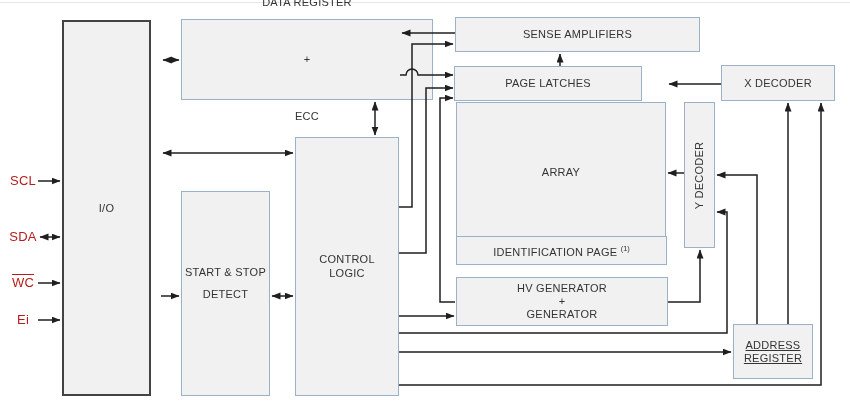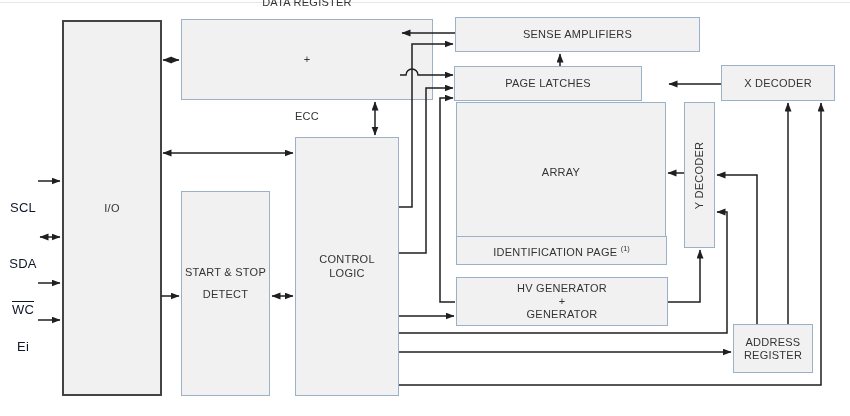--- a/index.html
+++ b/index.html
@@ -18,33 +18,33 @@
   .block.dark{border:2px solid #434343;}
   .block .ln{display:block;}
   .lh14{line-height:14px;}
   .lh22{line-height:22px;}
   .pb10{padding-bottom:2px;}
   .pb22{padding-bottom:22px;}
   .rot{transform:rotate(-90deg);white-space:nowrap;}
   sup{font-size:7.5px;vertical-align:super;letter-spacing:0;}
   .pin-label{
     position:absolute;width:36px;height:16px;line-height:16px;text-align:center;
-    font-size:13px;color:#0f172a;letter-spacing:.2px;margin-top:27px;
+    font-size:13px;color:#b91c1c;letter-spacing:.2px;
   }
   .overline{text-decoration:overline;}
   svg.wires{position:absolute;left:0;top:0;pointer-events:none;}
 </style>
 </head>
 <body>
 
 <div id="canvas">
 
   <div class="top-rule"></div>
 
-  <div class="block dark" style="left:62px;top:20px;width:100px;height:376px;">
+  <div class="block dark" style="left:62px;top:20px;width:89px;height:376px;">
     <span class="ln">I/O</span>
   </div>
 
   <div class="block" style="left:181px;top:19px;width:252px;height:81px;gap:44px;">
     <span class="ln">DATA REGISTER</span>
     <span class="ln">+</span>
     <span class="ln">ECC</span>
   </div>
 
   <div class="block lh22 pb22" style="left:181px;top:191px;width:89px;height:205px;">
@@ -80,21 +80,21 @@
   </div>
 
   <div class="block" style="left:684px;top:102px;width:31px;height:146px;">
     <span class="ln rot">Y DECODER</span>
   </div>
 
   <div class="block" style="left:721px;top:65px;width:114px;height:36px;">
     <span class="ln">X DECODER</span>
   </div>
 
-  <div class="block" style="left:733px;top:324px;width:80px;height:49px;">
+  <div class="block" style="left:733px;top:324px;width:80px;height:55px;text-decoration:underline;">
     <span class="ln">ADDRESS</span>
     <span class="ln">REGISTER</span>
   </div>
 
   <div class="pin-label" style="left:5px;top:173px;">SCL</div>
   <div class="pin-label" style="left:5px;top:229px;">SDA</div>
   <div class="pin-label overline" style="left:5px;top:275px;">WC</div>
   <div class="pin-label" style="left:5px;top:312px;">Ei</div>
 
   <svg class="wires" width="850" height="416" viewBox="0 0 850 416">

